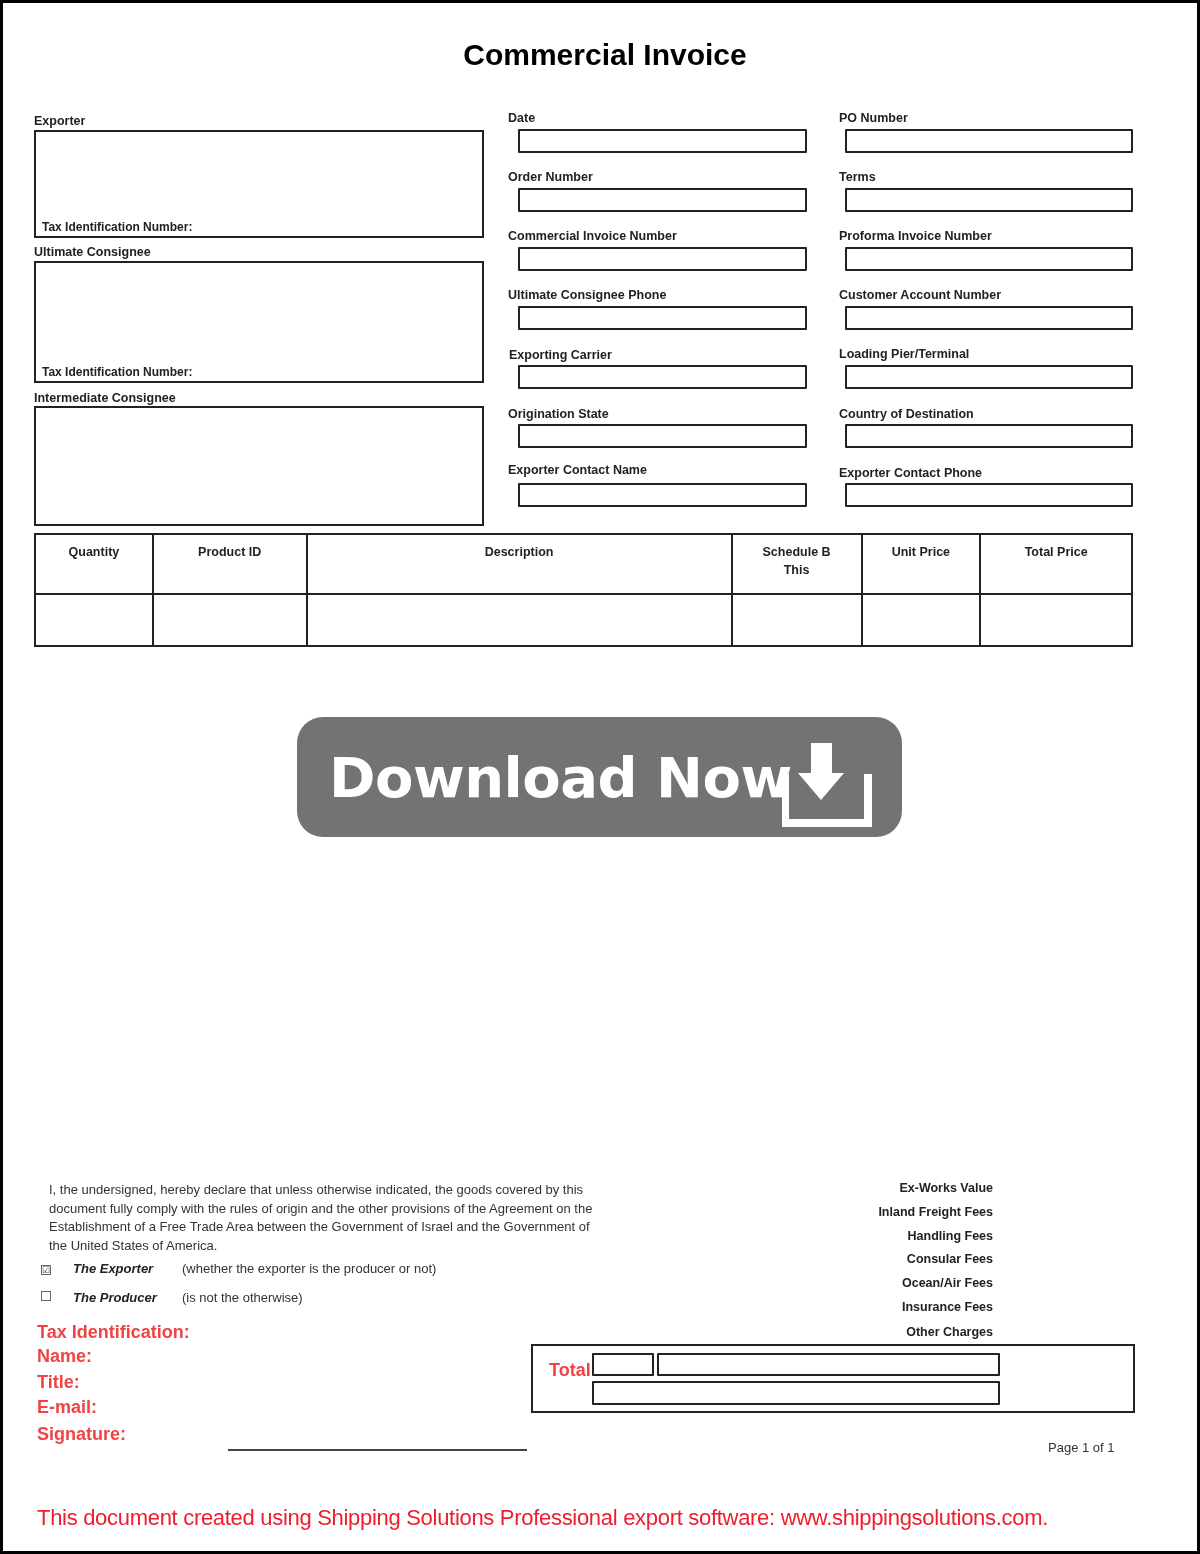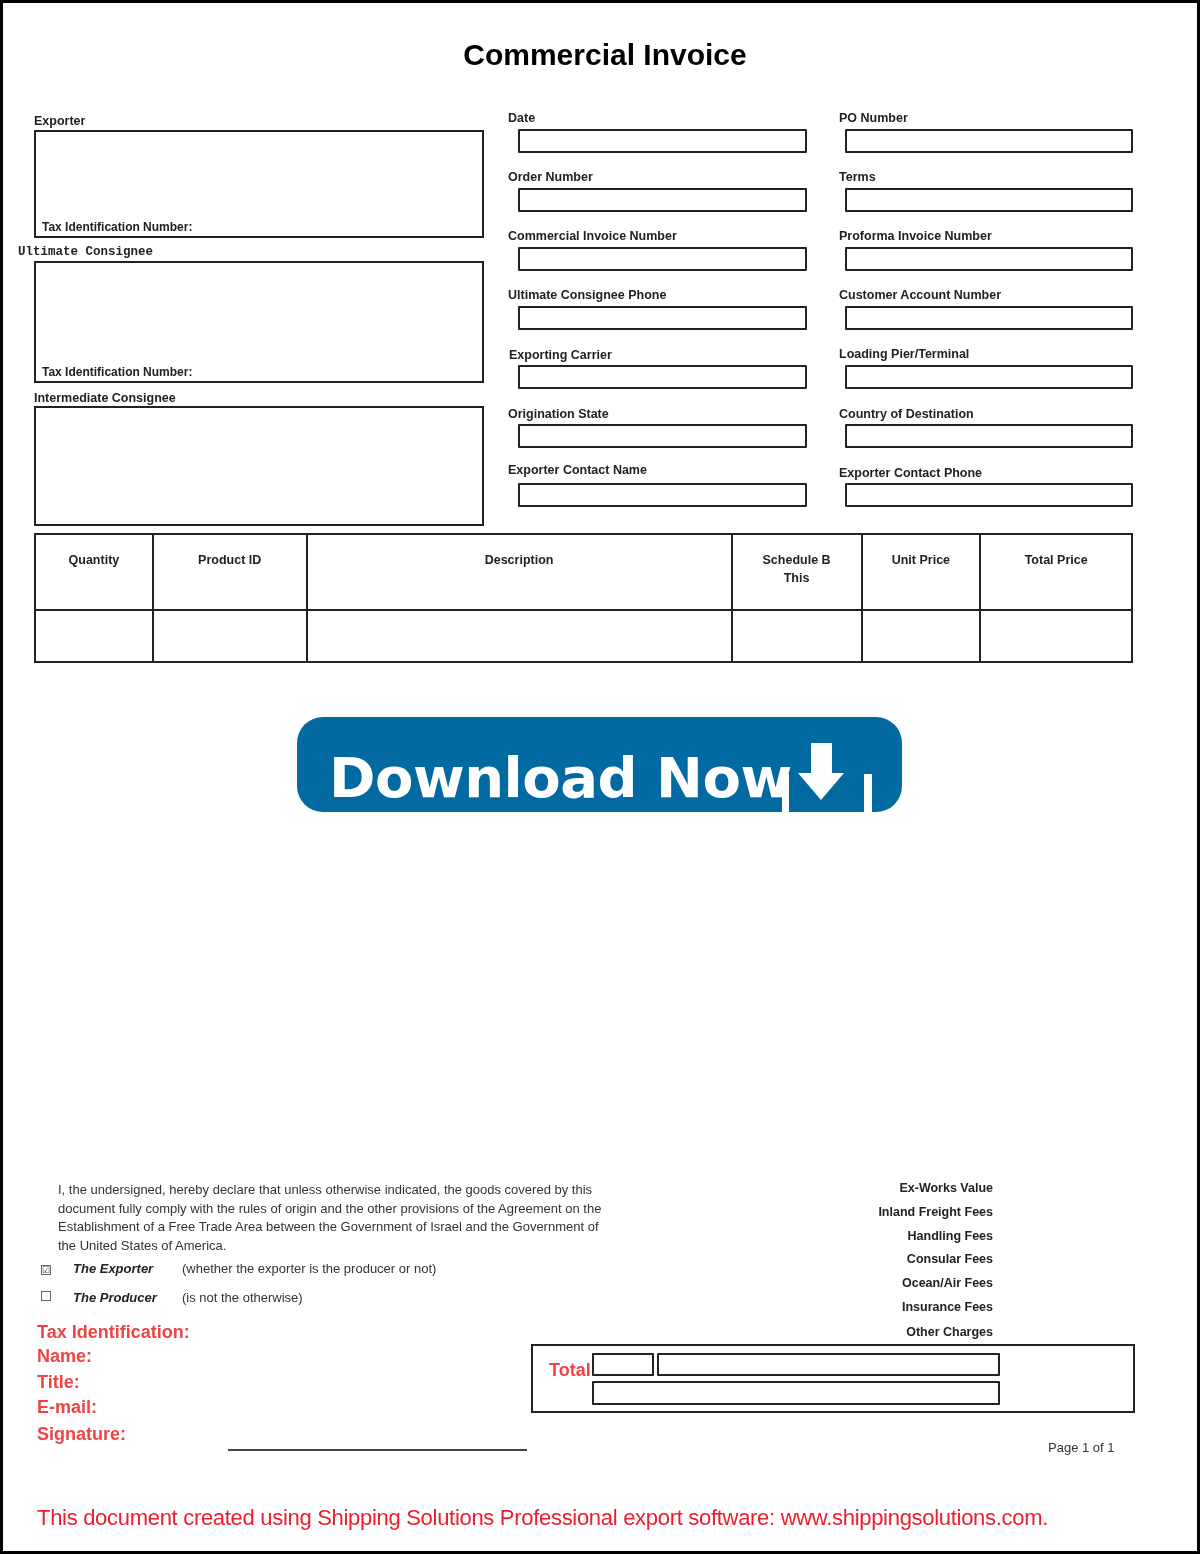--- a/index.html
+++ b/index.html
@@ -35,35 +35,35 @@
   }
   table.items {
     position: absolute; left: 34px; top: 533px; width: 1099px;
     border-collapse: collapse;
   }
   table.items th, table.items td {
     border: 2px solid #222;
     font-size: 12.5px; font-weight: bold; color: #222;
     vertical-align: top; text-align: center;
   }
-  table.items th { height: 76px; padding-top: 16px; line-height: 18px; }
+  table.items th { height: 60px; padding-top: 8px; line-height: 18px; }
   table.items td { height: 52px; }
   .dl-btn {
-    position: absolute; left: 297px; top: 717px; width: 605px; height: 95px;
-    background: #0369a1; border-radius: 26px;
+    position: absolute; left: 297px; top: 717px; width: 605px; height: 120px;
+    background: #737373; border-radius: 26px;
     display: flex; align-items: center; cursor: pointer;
   }
   .dl-btn .txt {
     position: absolute; left: 32px; top: 28px;
     font-family: "DejaVu Sans", sans-serif;
     font-weight: bold; font-size: 56px; color: #fff; letter-spacing: -0.5px;
   }
   .dl-btn svg { position: absolute; left: 485px; top: 13px; }
   .decl {
-    left: 58px; top: 1181px; width: 560px;
+    left: 49px; top: 1181px; width: 560px;
     font-size: 13px; line-height: 18.5px; color: #333;
   }
   .chk-row { font-size: 13px; color: #333; }
   .chk-box {
     display: inline-block; width: 10px; height: 10px; border: 1px solid #666;
     font-size: 9px; line-height: 8px; text-align: center; color: #555;
   }
   .chk-title { font-weight: bold; font-style: italic; color: #222; }
   .sign-lbl { font-size: 18px; font-weight: bold; color: #ef4444; }
   .fee { font-size: 12.5px; font-weight: bold; color: #222; text-align: right; width: 200px; }
@@ -80,21 +80,21 @@
 
 <div class="frame"></div>
 
 <div class="abs title">Commercial Invoice</div>
 
 <div class="abs lbl" style="left:34px; top:114px;">Exporter</div>
 <div class="abs bigbox" style="left:34px; top:130px; width:450px; height:108px;">
   <span class="tax">Tax Identification Number:</span>
 </div>
 
-<div class="abs lbl" style="left:18px; top:245px;font-family:Liberation Mono, monospace;">Ultimate Consignee</div>
+<div class="abs lbl" style="left:34px; top:245px;">Ultimate Consignee</div>
 <div class="abs bigbox" style="left:34px; top:261px; width:450px; height:122px;">
   <span class="tax">Tax Identification Number:</span>
 </div>
 
 <div class="abs lbl" style="left:34px; top:391px;">Intermediate Consignee</div>
 <div class="abs bigbox" style="left:34px; top:406px; width:450px; height:120px;"></div>
 
 <div class="abs lbl" style="left:508px; top:111px;">Date</div>
 <div class="abs field" style="left:518px; top:129px; width:289px;"></div>
 

